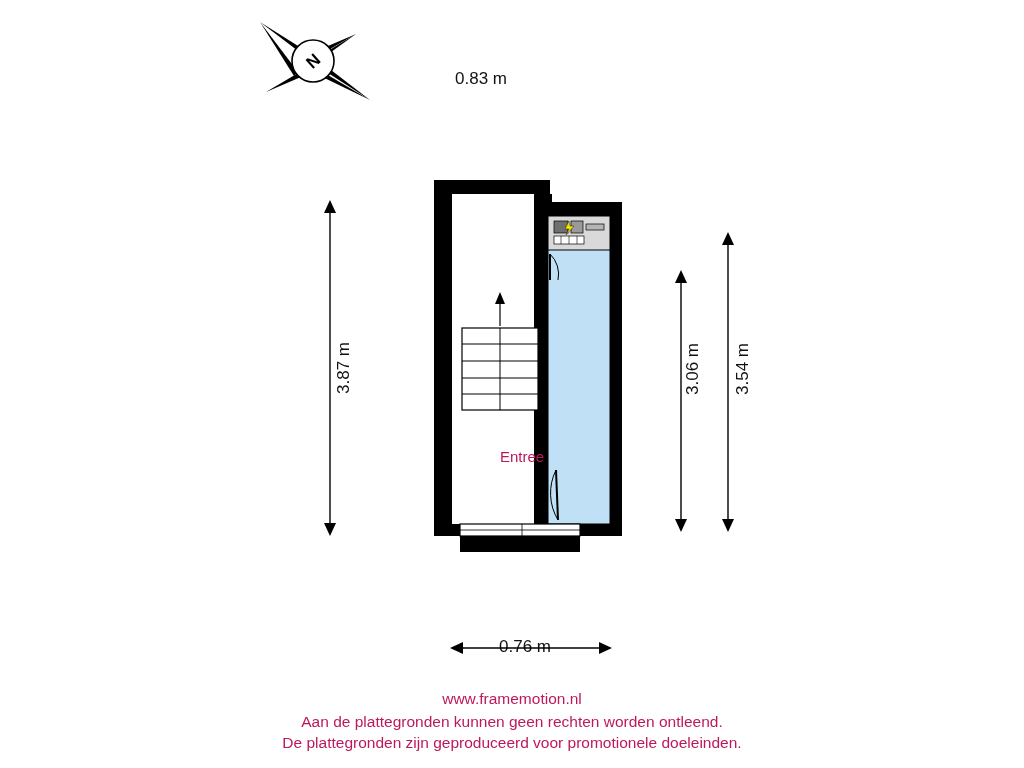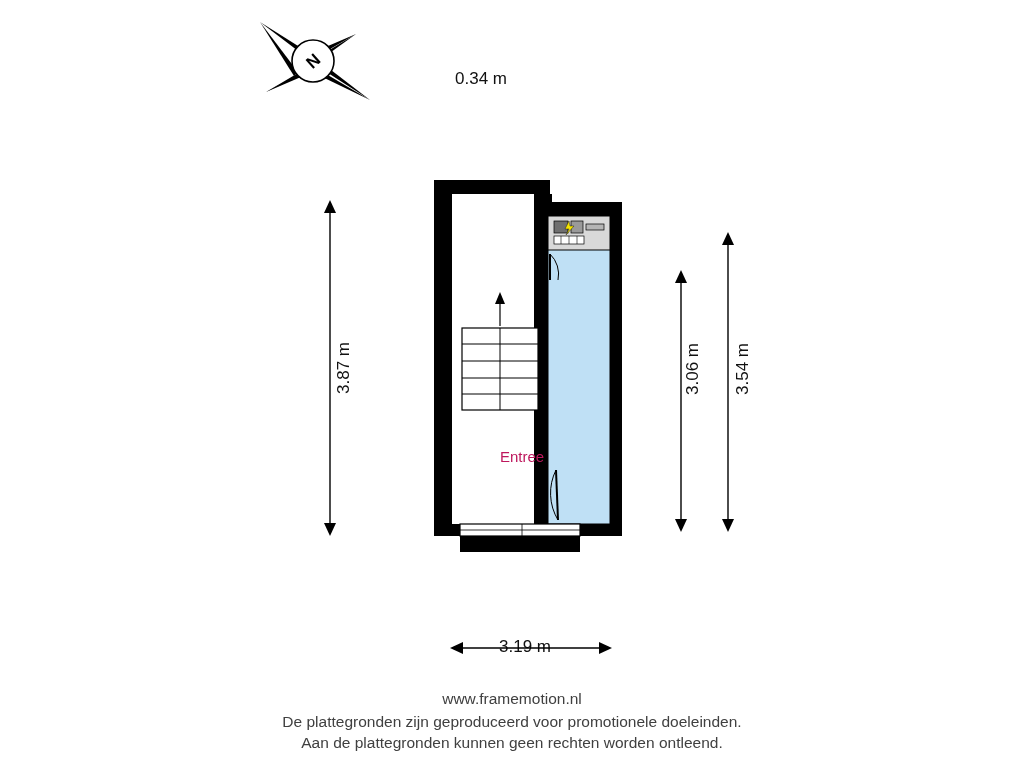--- a/index.html
+++ b/index.html
@@ -81,21 +81,21 @@
   .footer {
     position: absolute;
     left: 0;
     right: 0;
     top: 688px;
     text-align: center;
   }
   .footer div {
     font-size: 15.5px;
     line-height: 21px;
-    color: #404040;
+    color: #be185d;
   }
   .footer .site {
     margin-bottom: 2px;
   }
 </style>
 </head>
 <body>
 
 <div class="stage">
 
@@ -114,23 +114,23 @@
         <polygon points="104,20 66,42 62,38" fill="#000000"></polygon>
         <polygon points="104,20 68,46 64,44" fill="#000000"></polygon>
       </g>
 
       <circle cx="61" cy="47" r="21" fill="#ffffff" stroke="#000000" stroke-width="1.6"></circle>
 
       <text x="61" y="53" text-anchor="middle" font-family="Liberation Sans, sans-serif" font-size="17" font-weight="bold" fill="#000000" transform="rotate(-42 61 47)">N</text>
     </svg>
   </div>
 
-  <div class="dim-label dim-top">0.34 m</div>
-
-  <div class="dim-label dim-bottom">3.19 m</div>
+  <div class="dim-label dim-top">0.83 m</div>
+
+  <div class="dim-label dim-bottom">0.76 m</div>
 
   <div class="dim-label dim-vert dim-387">3.87 m</div>
 
   <div class="dim-label dim-vert dim-306">3.06 m</div>
 
   <div class="dim-label dim-vert dim-354">3.54 m</div>
 
   <svg class="arrow-svg" style="left:318px; top:200px;" width="30" height="336">
     <line x1="12" y1="6" x2="12" y2="330" stroke="#000" stroke-width="1.4"></line>
     <polygon points="12,0 6,13 18,13" fill="#000"></polygon>
@@ -206,17 +206,17 @@
         <line x1="92" y1="344" x2="92" y2="356" stroke="#000000" stroke-width="0.8"></line>
       </g>
 
     </svg>
   </div>
 
   <div class="room-label">Entree</div>
 
   <div class="footer">
     <div class="site">www.framemotion.nl</div>
+    <div>Aan de plattegronden kunnen geen rechten worden ontleend.</div>
     <div>De plattegronden zijn geproduceerd voor promotionele doeleinden.</div>
-    <div>Aan de plattegronden kunnen geen rechten worden ontleend.</div>
   </div>
 
 </div>
 
 </body></html>

